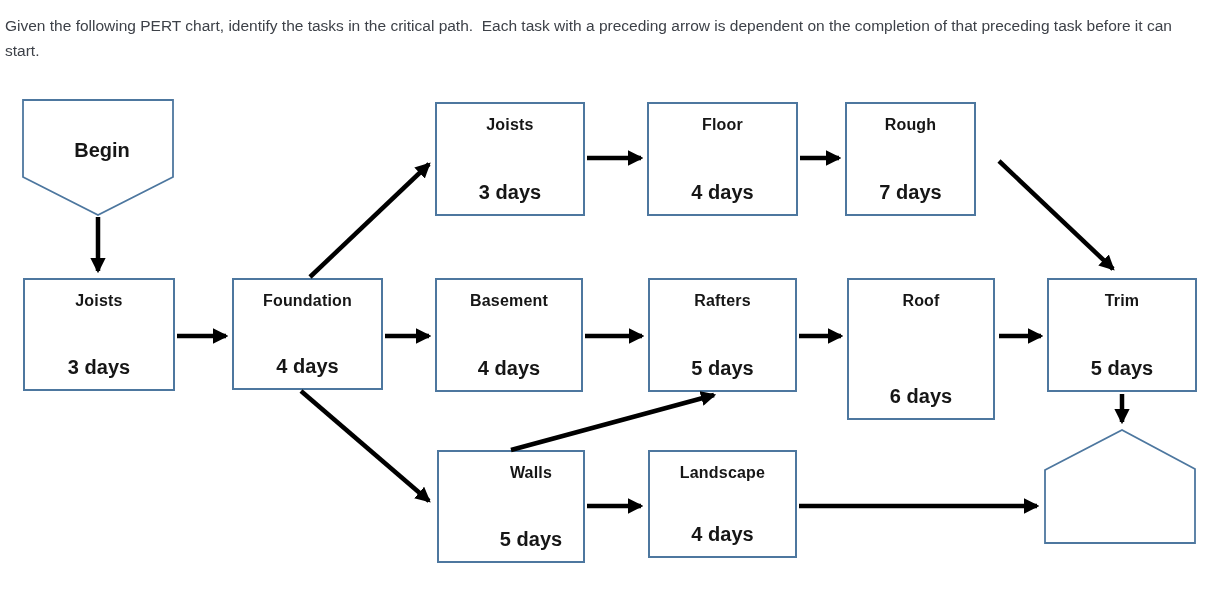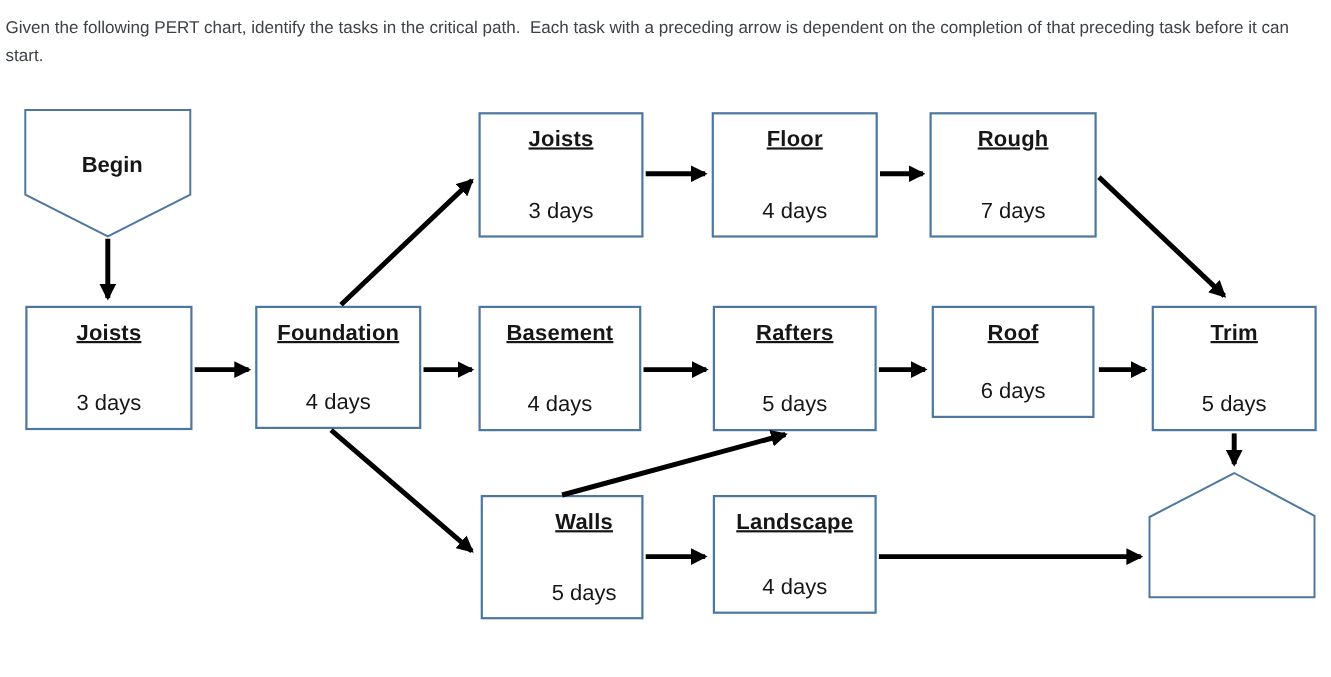--- a/index.html
+++ b/index.html
@@ -55,28 +55,27 @@
     background: #ffffff;
     border: 2px solid var(--node-border);
     display: flex;
     flex-direction: column;
     justify-content: space-between;
     align-items: center;
     padding: 12px 4px 10px 4px;
     color: var(--node-text);
   }
   .task-label {
-    font-size: 20px;
+    font-size: 16px;
     font-weight: bold;
     letter-spacing: 0.2px;
-    text-decoration: underline;
   }
   .task-duration {
     font-size: 20px;
-    font-weight: normal;
+    font-weight: bold;
   }
   .terminal-label {
     position: absolute;
     z-index: 3;
     display: flex;
     align-items: center;
     justify-content: center;
     font-size: 20px;
     font-weight: bold;
     color: var(--node-text);
@@ -111,36 +110,36 @@
   <div class="task" style="left:435px; top:102px; width:150px; height:114px;">
     <div class="task-label">Joists</div>
     <div class="task-duration">3 days</div>
   </div>
 
   <div class="task" style="left:647px; top:102px; width:151px; height:114px;">
     <div class="task-label">Floor</div>
     <div class="task-duration">4 days</div>
   </div>
 
-  <div class="task" style="left:845px; top:102px; width:152px; height:114px;">
+  <div class="task" style="left:845px; top:102px; width:131px; height:114px;">
     <div class="task-label">Rough</div>
     <div class="task-duration">7 days</div>
   </div>
 
   <div class="task" style="left:435px; top:278px; width:148px; height:114px;">
     <div class="task-label">Basement</div>
     <div class="task-duration">4 days</div>
   </div>
 
   <div class="task" style="left:648px; top:278px; width:149px; height:114px;">
     <div class="task-label">Rafters</div>
     <div class="task-duration">5 days</div>
   </div>
 
-  <div class="task" style="left:847px; top:278px; width:148px; height:102px;gap:27px;">
+  <div class="task" style="left:847px; top:278px; width:148px; height:142px;gap:27px;">
     <div class="task-label">Roof</div>
     <div class="task-duration">6 days</div>
   </div>
 
   <div class="task" style="left:1047px; top:278px; width:150px; height:114px;">
     <div class="task-label">Trim</div>
     <div class="task-duration">5 days</div>
   </div>
 
   <div class="task" style="left:437px; top:450px; width:148px; height:113px;padding-left:44px;">

